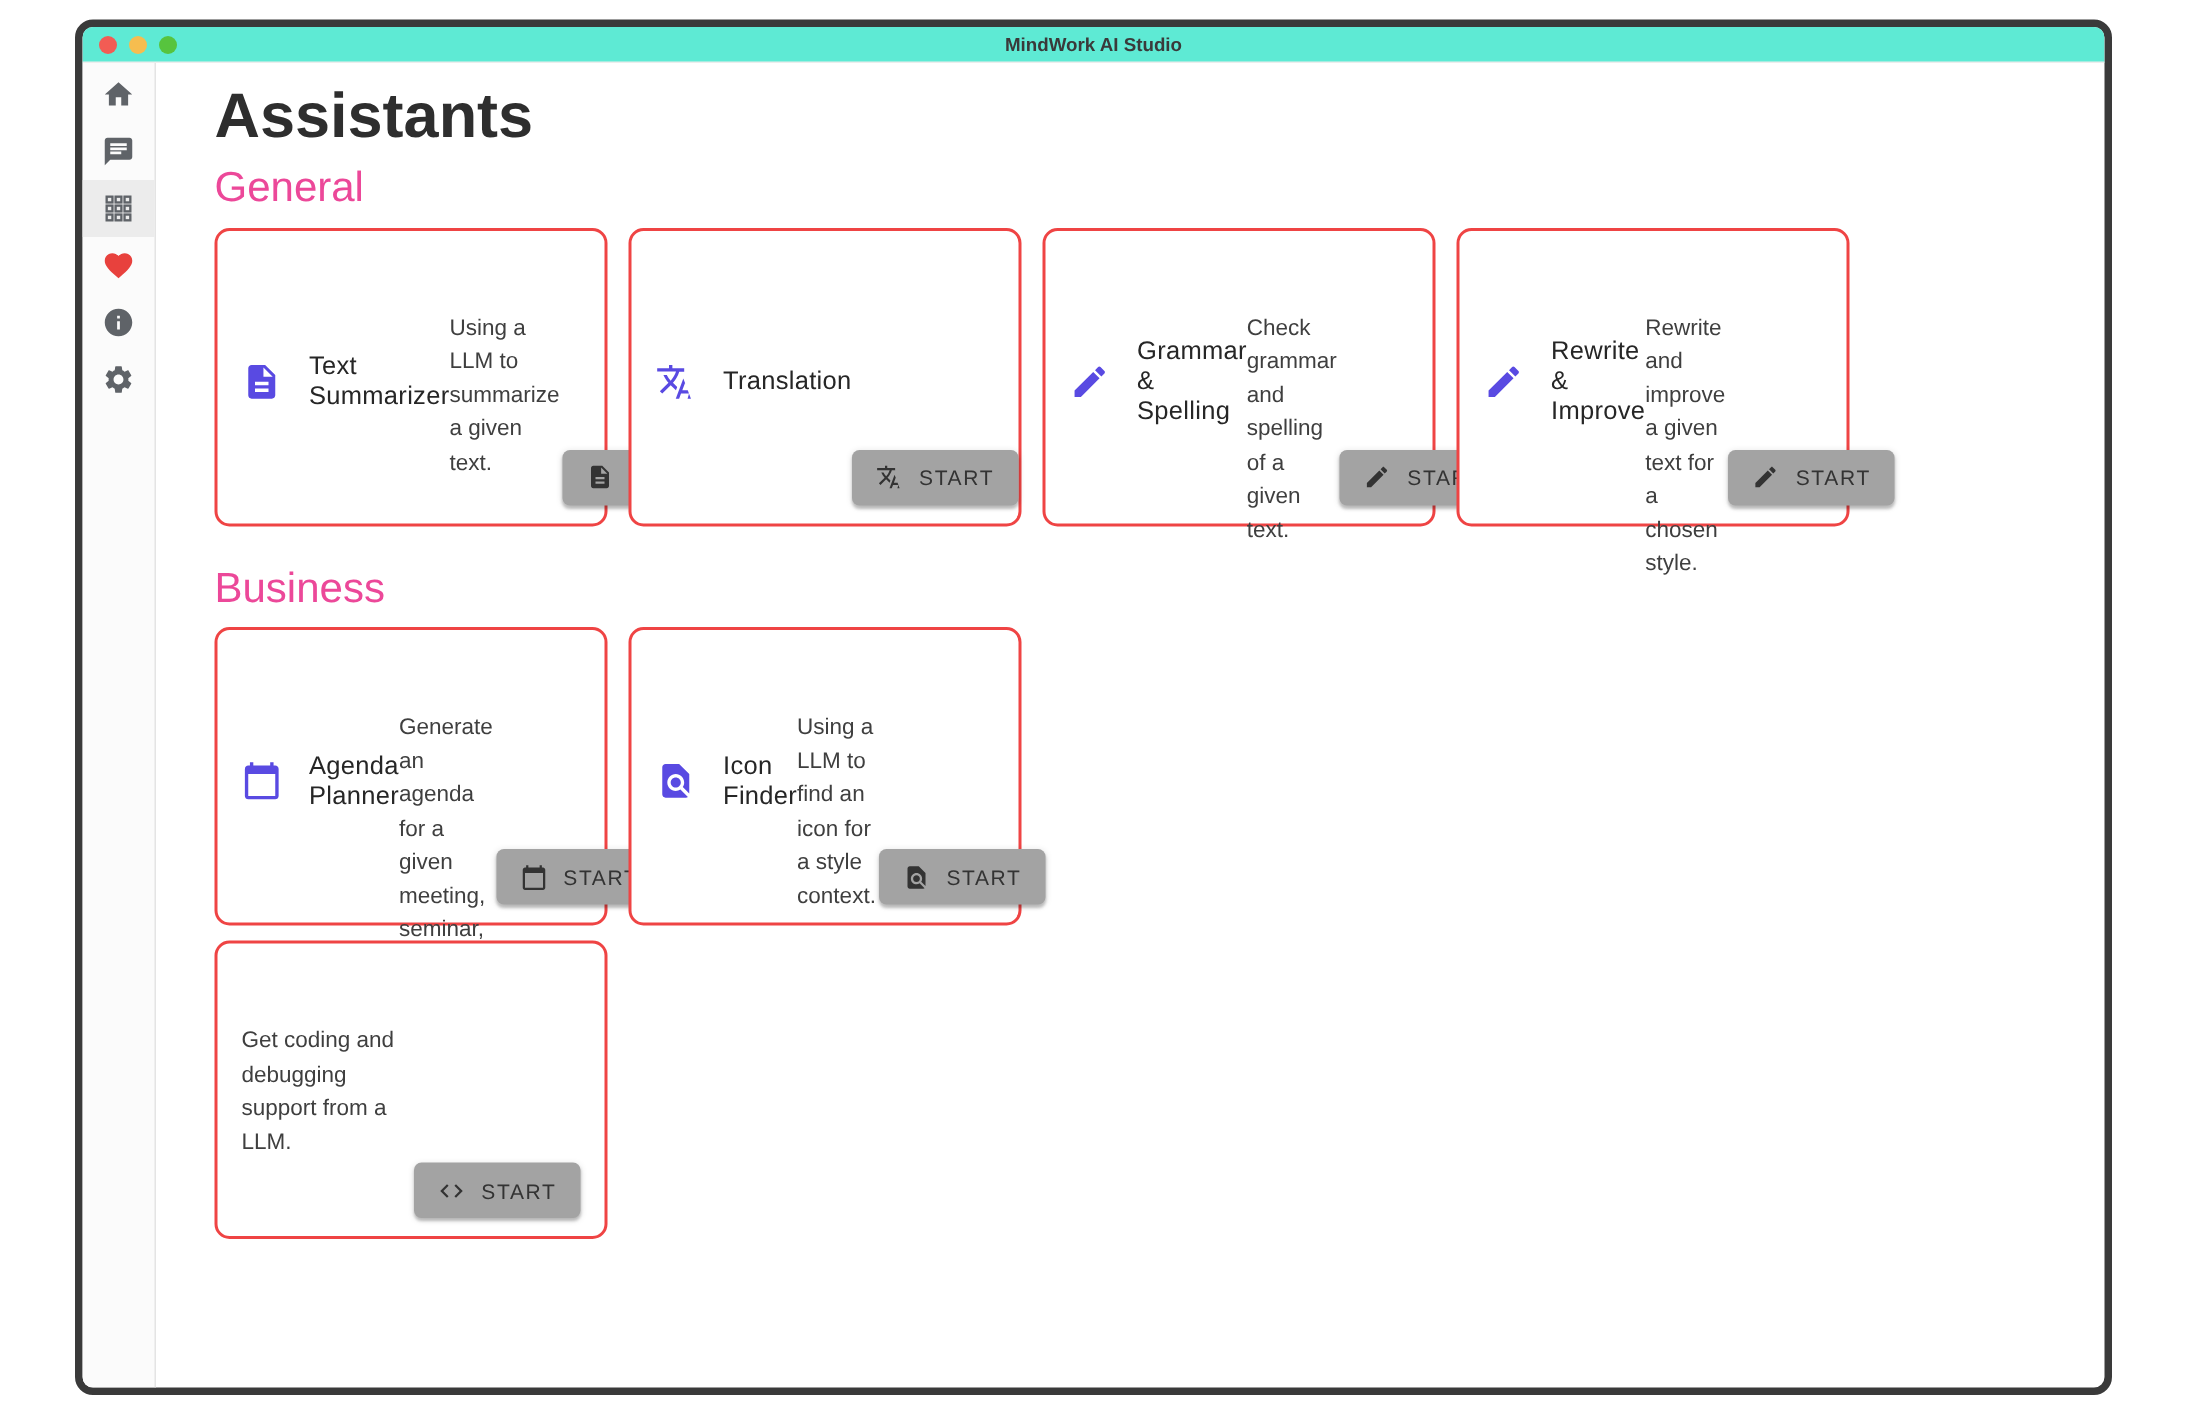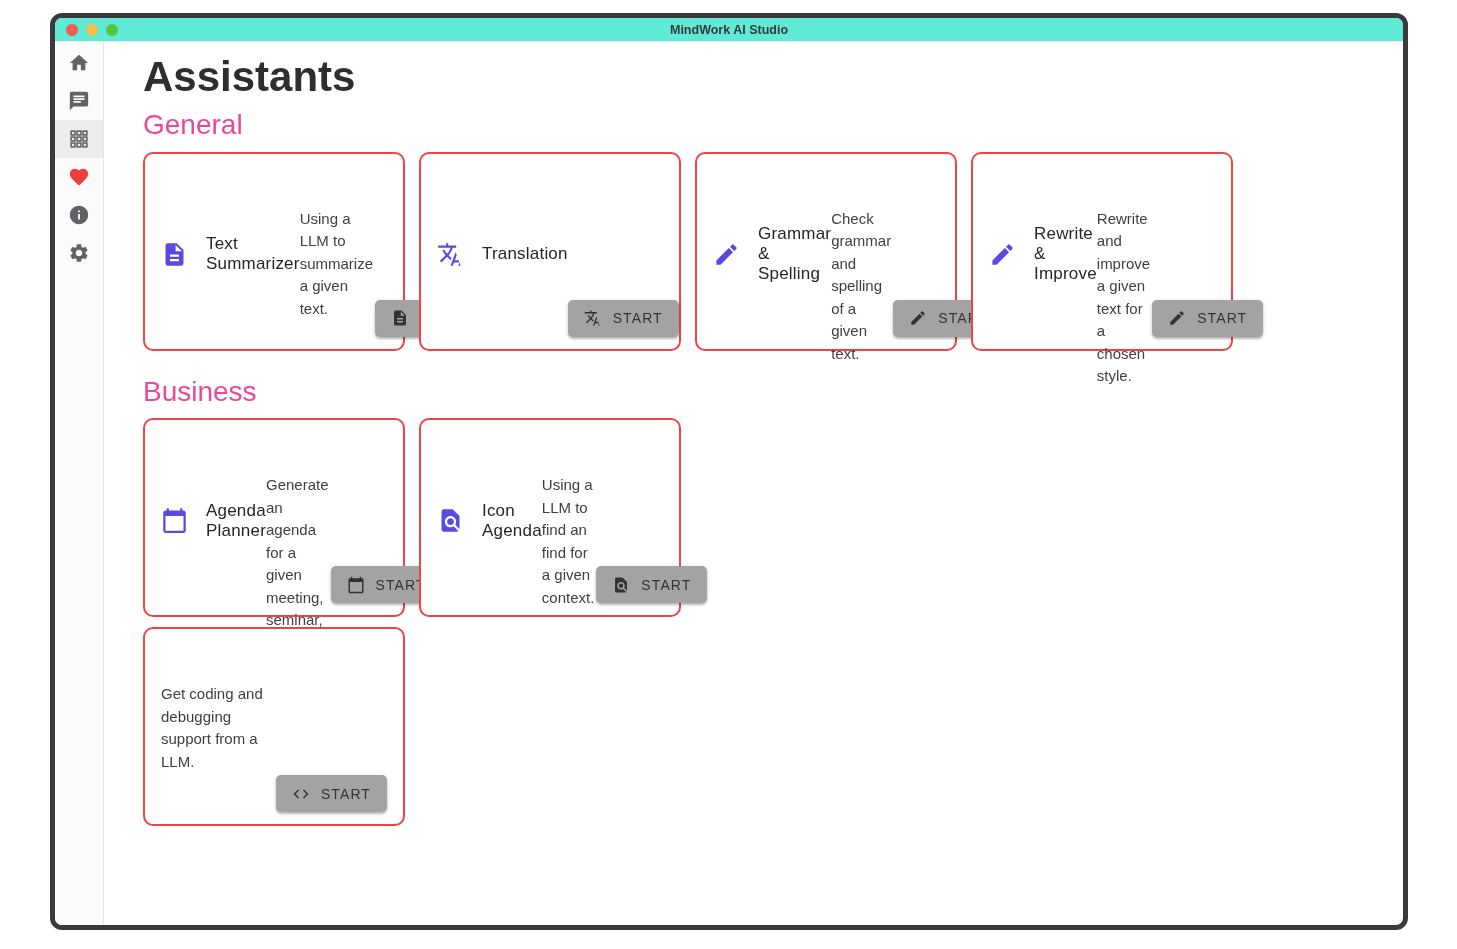--- a/index.html
+++ b/index.html
@@ -236,23 +236,23 @@
     </button>
   </div>
 
   <div class="card">
     <div class="card-header">
       <span class="card-icon icon">
                     <svg viewBox="0 0 24 24" width="27" height="27" fill="currentColor">
                       <path d="M20 19.59V8l-6-6H6c-1.1 0-1.99.9-1.99 2L4 20c0 1.1.89 2 1.99 2H18c.45 0 .85-.15 1.19-.4l-4.43-4.43c-.8.52-1.74.83-2.76.83-2.76 0-5-2.24-5-5s2.24-5 5-5 5 2.24 5 5c0 1.02-.31 1.96-.83 2.75L20 19.59zM9 13c0 1.66 1.34 3 3 3s3-1.34 3-3-1.34-3-3-3-3 1.34-3 3z"></path>
                     </svg>
                   </span>
-      <span class="card-title">Icon Agenda</span>
-    </div>
-    <div class="card-desc">Using a LLM to find an find for a given context.</div>
+      <span class="card-title">Icon Finder</span>
+    </div>
+    <div class="card-desc">Using a LLM to find an icon for a style context.</div>
     <button class="start-btn">
       <span class="icon btn-icon">
                     <svg viewBox="0 0 24 24" width="18" height="18" fill="currentColor">
                       <path d="M20 19.59V8l-6-6H6c-1.1 0-1.99.9-1.99 2L4 20c0 1.1.89 2 1.99 2H18c.45 0 .85-.15 1.19-.4l-4.43-4.43c-.8.52-1.74.83-2.76.83-2.76 0-5-2.24-5-5s2.24-5 5-5 5 2.24 5 5c0 1.02-.31 1.96-.83 2.75L20 19.59zM9 13c0 1.66 1.34 3 3 3s3-1.34 3-3-1.34-3-3-3-3 1.34-3 3z"></path>
                     </svg>
                   </span>
       <span class="btn-label">START</span>
     </button>
   </div>
 </div>

